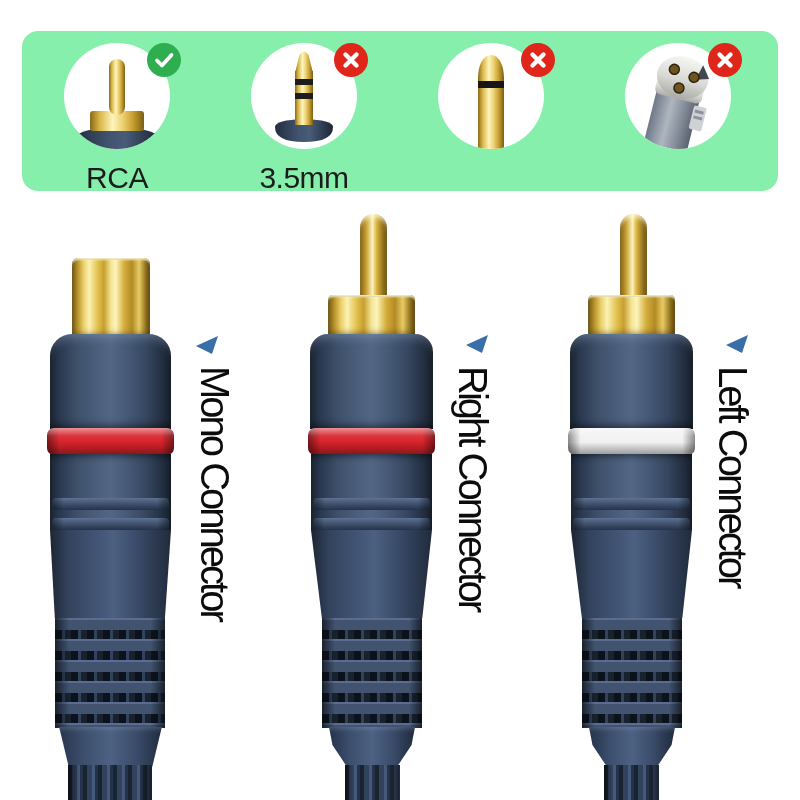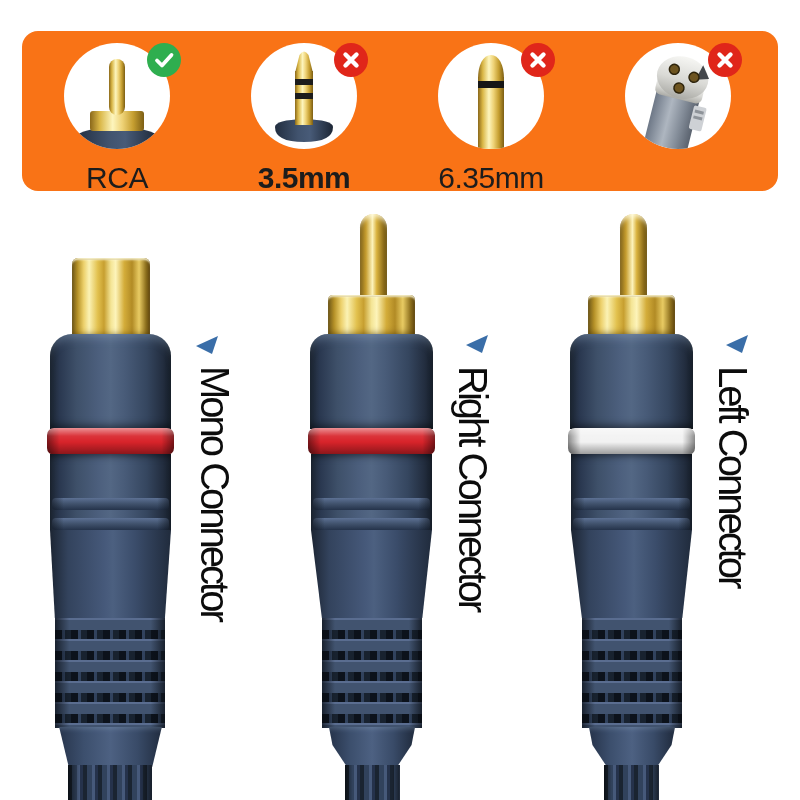--- a/index.html
+++ b/index.html
@@ -7,21 +7,21 @@
   .stage{
     position:relative;width:800px;height:800px;background:#ffffff;overflow:hidden;
     font-family:"Liberation Sans", sans-serif;
   }
   
   .compat-bar{
     position:absolute;left:22px;top:31px;width:756px;height:160px;
     border-radius:16px;background:#e8e8e8;
   }
   .compat-item{position:absolute;top:12px;width:160px;text-align:center;}
-  .compat-item.i0{left:15px;} .compat-item.i1{left:202px;font-weight:bold;}
+  .compat-item.i0{left:15px;} .compat-item.i1{left:202px;}
   .compat-item.i2{left:389px;} .compat-item.i3{left:576px;}
   .circle{position:relative;width:106px;height:106px;margin:0 auto;}
   .disc{
     position:absolute;inset:0;border-radius:50%;background:#ffffff;overflow:hidden;
   }
   .disc svg{position:absolute;left:0;top:0;width:106px;height:106px;}
   .badge{
     position:absolute;left:83px;top:0px;width:34px;height:34px;border-radius:50%;
   }
   .badge svg{position:absolute;inset:0;}
@@ -120,21 +120,21 @@
       </linearGradient>
       <linearGradient id="icSteel" x1="0" y1="0" x2="1" y2="0">
         <stop offset="0" stop-color="#6e7887"></stop>
           <stop offset=".4" stop-color="#aeb6c0"></stop>
         <stop offset=".7" stop-color="#848d99"></stop>
           <stop offset="1" stop-color="#5a626e"></stop>
       </linearGradient>
     </defs>
   </svg>
 
-  <section class="compat-bar" style="background-color: #f97316;">
+  <section class="compat-bar" style="background-color: #86efac;">
 
     <div class="compat-item i0">
       <div class="circle">
         <div class="disc">
           <svg viewBox="0 0 106 106">
             <path d="M12 92 Q28 114 53 114 Q78 114 94 92 Q80 84 53 84 Q26 84 12 92 Z" fill="url(#icNavy)"></path>
             <rect x="26" y="68" width="54" height="20" rx="3" fill="url(#icGold)"></rect>
             <rect x="45" y="16" width="16" height="56" rx="8" fill="url(#icGold)"></rect>
           </svg>
         </div>
@@ -175,21 +175,20 @@
             <path d="M40 36 C40 22 45 12 53 12 C61 12 66 22 66 36 Z" fill="url(#icGold)"></path>
             <rect x="40" y="38" width="26" height="7" fill="#161616"></rect>
           </svg>
         </div>
         <div class="badge" style="background-color: rgb(224, 38, 26);">
           <svg viewBox="0 0 34 34">
             <path d="M11.5 11.5 L22.5 22.5 M22.5 11.5 L11.5 22.5" stroke="#ffffff" stroke-width="4.4" stroke-linecap="round"></path>
           </svg>
         </div>
       </div>
-      <div class="compat-label">6.35mm</div>
     </div>
 
     <div class="compat-item i3">
       <div class="circle">
         <div class="disc">
           <svg viewBox="0 0 106 106">
             <g transform="rotate(14 53 53)">
               <rect x="31" y="44" width="44" height="62" fill="url(#icSteel)"></rect>
               <rect x="29" y="38" width="48" height="18" rx="6" fill="url(#icSilver)"></rect>
               <ellipse cx="53" cy="34" rx="26" ry="21" fill="url(#icSilver)"></ellipse>

